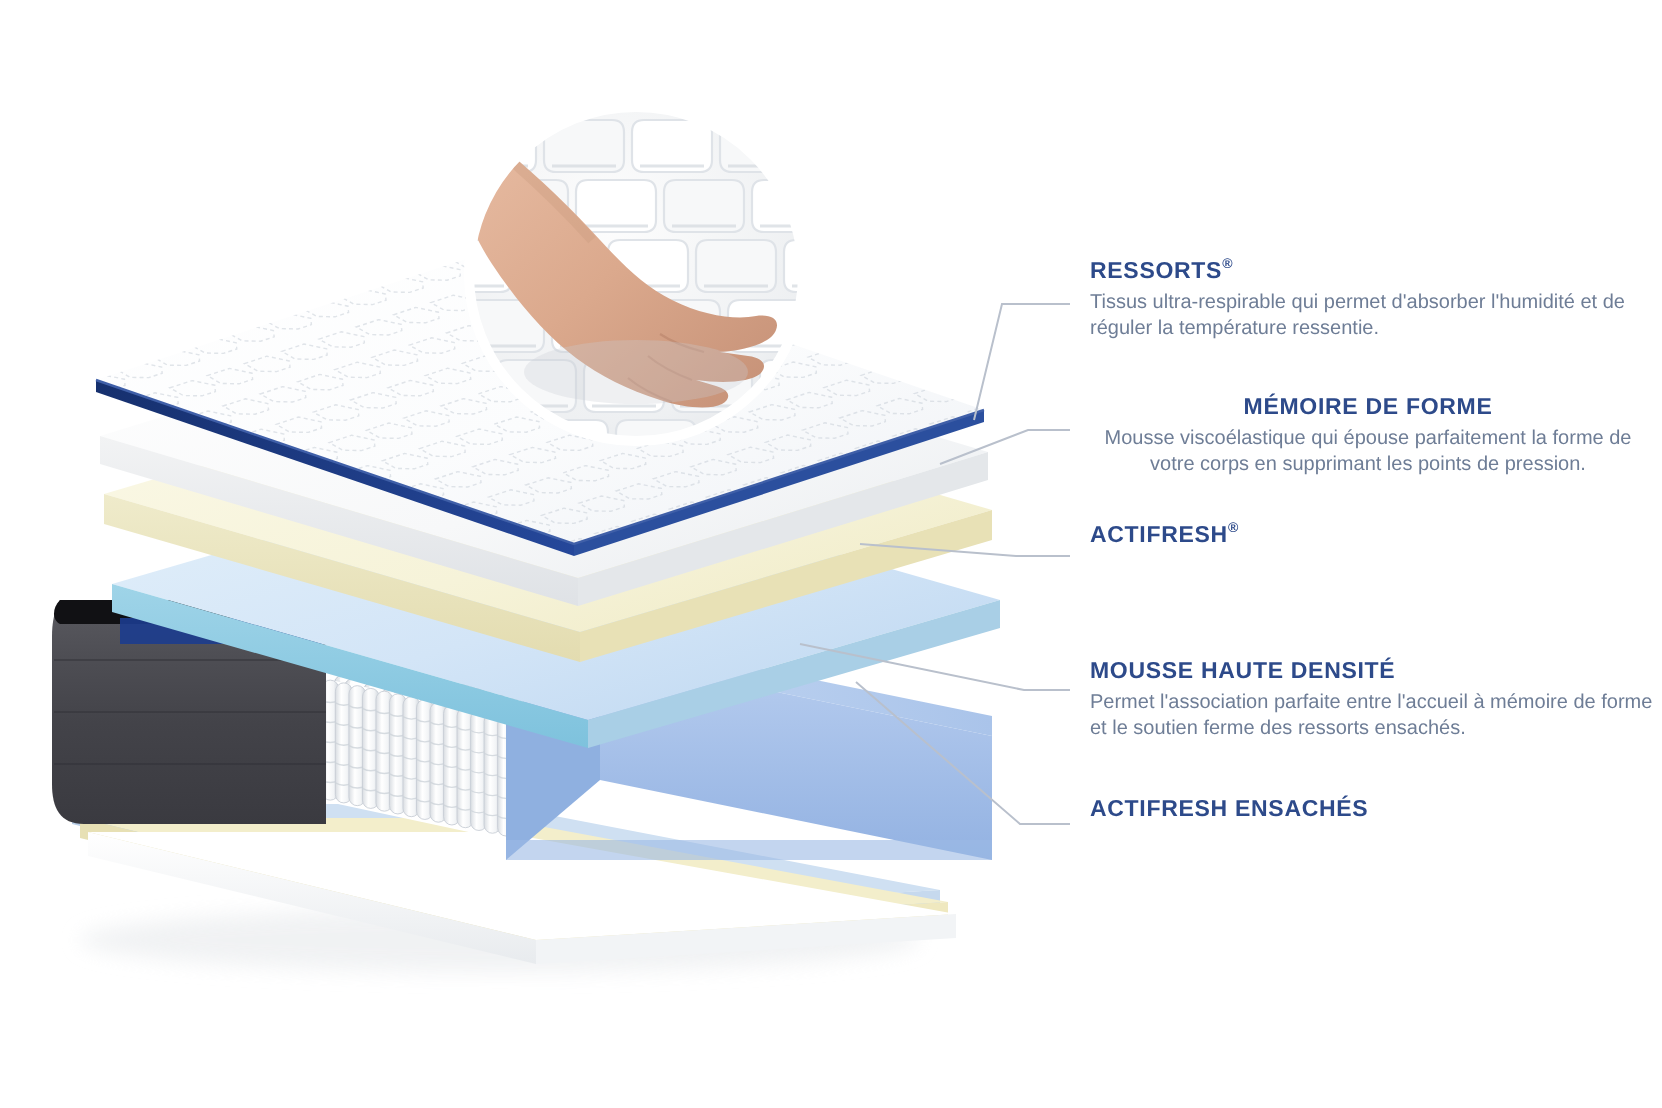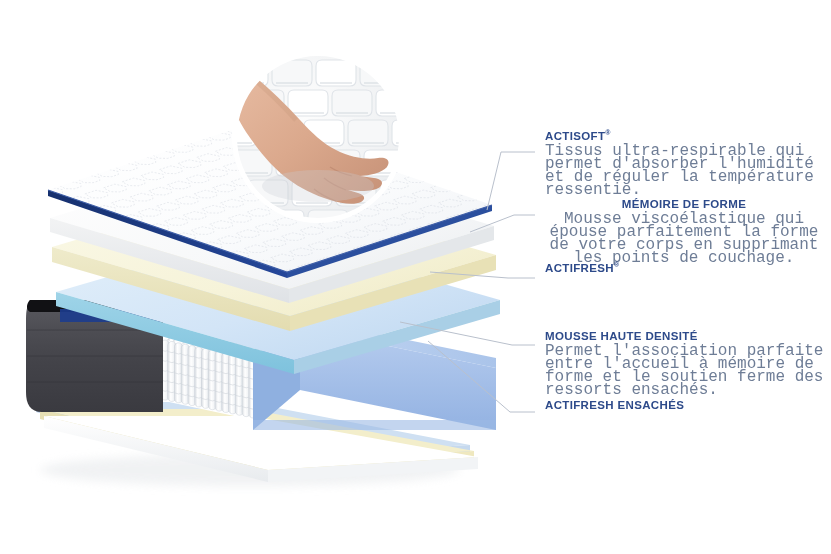--- a/index.html
+++ b/index.html
@@ -29,22 +29,22 @@
     color: #2d4a8a;
     margin: 0 0 3px 0;
     white-space: nowrap;
   }
   .callout .title .reg {
     font-size: 7px;
     vertical-align: super;
     letter-spacing: 0;
   }
   .callout .body {
-    font-family: Liberation Mono, monospace;
-    font-size: 16px;
+    font-family: Liberation Sans, sans-serif;
+    font-size: 10px;
     line-height: 13.2px;
     color: #6e7d96;
     margin: 0;
   }
 
   
   #diagram {
     position: absolute;
     left: 0;
     top: 0;
@@ -1213,30 +1213,30 @@
       <polyline points="487,210 501,152 535,152"></polyline>
       <polyline points="470,232 514,215 535,215"></polyline>
       <polyline points="430,272 508,278 535,278"></polyline>
       <polyline points="400,322 512,345 535,345"></polyline>
       <polyline points="428,341 510,412 535,412"></polyline>
     </g>
   </svg>
 
   <div class="callout" style="left:545px; top:129px;">
     <p class="title">
-      <span>ACTISOFT</span><span class="reg">®</span>
+      <span>RESSORTS</span><span class="reg">®</span>
     </p>
     <p class="body">Tissus ultra-respirable qui permet d'absorber l'humidité et de réguler la température ressentie.</p>
   </div>
 
   <div class="callout" style="left:545px; top:197px;text-align:center;">
     <p class="title">
       <span>MÉMOIRE DE FORME</span><span class="reg"></span>
     </p>
-    <p class="body">Mousse viscoélastique qui épouse parfaitement la forme de votre corps en supprimant les points de couchage.</p>
+    <p class="body">Mousse viscoélastique qui épouse parfaitement la forme de votre corps en supprimant les points de pression.</p>
   </div>
 
   <div class="callout" style="left:545px; top:261px;">
     <p class="title">
       <span>ACTIFRESH</span><span class="reg">®</span>
     </p>
   </div>
 
   <div class="callout" style="left:545px; top:329px; width:288px;">
     <p class="title">

